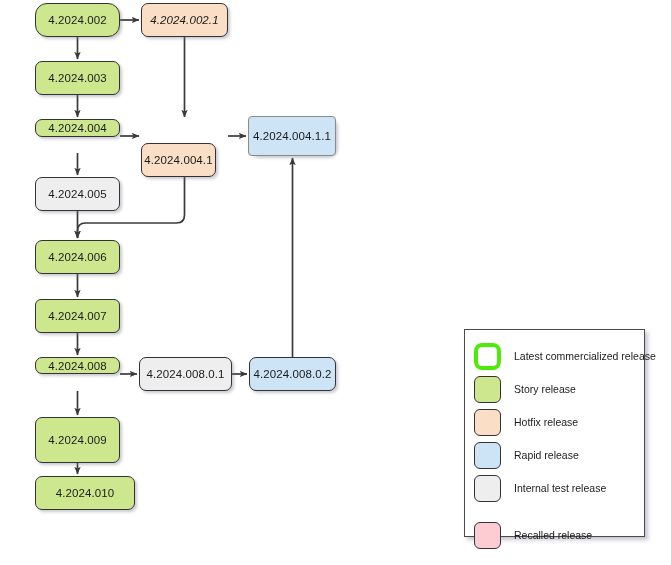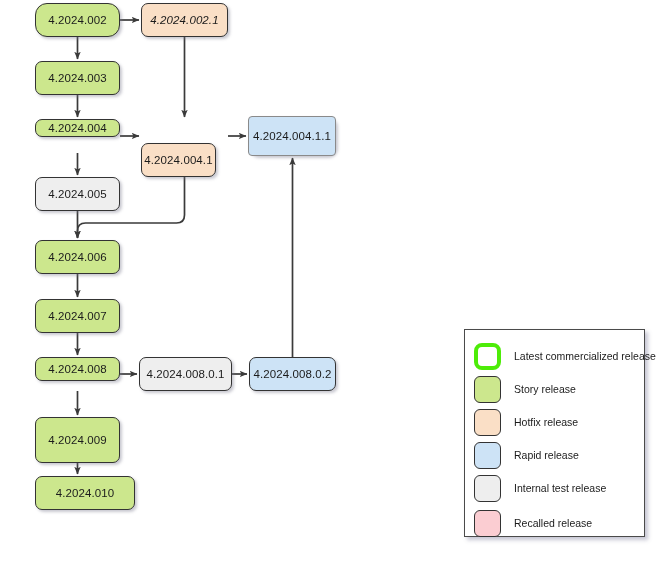--- a/index.html
+++ b/index.html
@@ -190,25 +190,25 @@
   </div>
 
   <div class="node internal" style="left:35px; top:177px; width:85px; height:34px;">
     <span>4.2024.005</span>
   </div>
 
   <div class="node story" style="left:35px; top:240px; width:85px; height:34px;">
     <span>4.2024.006</span>
   </div>
 
-  <div class="node story" style="left:35px; top:299px; width:85px; height:34px;">
+  <div class="node story" style="left:35px; top:299px; width:85px; height:34px;border-radius:6px;">
     <span>4.2024.007</span>
   </div>
 
-  <div class="node story" style="left:35px; top:357px; width:85px; height:24px;">
+  <div class="node story" style="left:35px; top:357px; width:85px; height:17px;">
     <span>4.2024.008</span>
   </div>
 
   <div class="node internal" style="left:139px; top:357px; width:93px; height:34px;">
     <span>4.2024.008.0.1</span>
   </div>
 
   <div class="node rapid" style="left:249px; top:357px; width:87px; height:34px;">
     <span>4.2024.008.0.2</span>
   </div>
@@ -241,20 +241,20 @@
     <div class="legend-row" style="top:144px;">
       <span class="swatch internal"></span>
       <span class="legend-label">Internal test release</span>
     </div>
 
     <div class="legend-row" style="top:111px;">
       <span class="swatch rapid"></span>
       <span class="legend-label">Rapid release</span>
     </div>
 
-    <div class="legend-row" style="top:179px;">
+    <div class="legend-row" style="top:191px;">
       <span class="swatch recalled"></span>
       <span class="legend-label">Recalled release</span>
     </div>
 
   </div>
 
 </div>
 
 </body></html>

